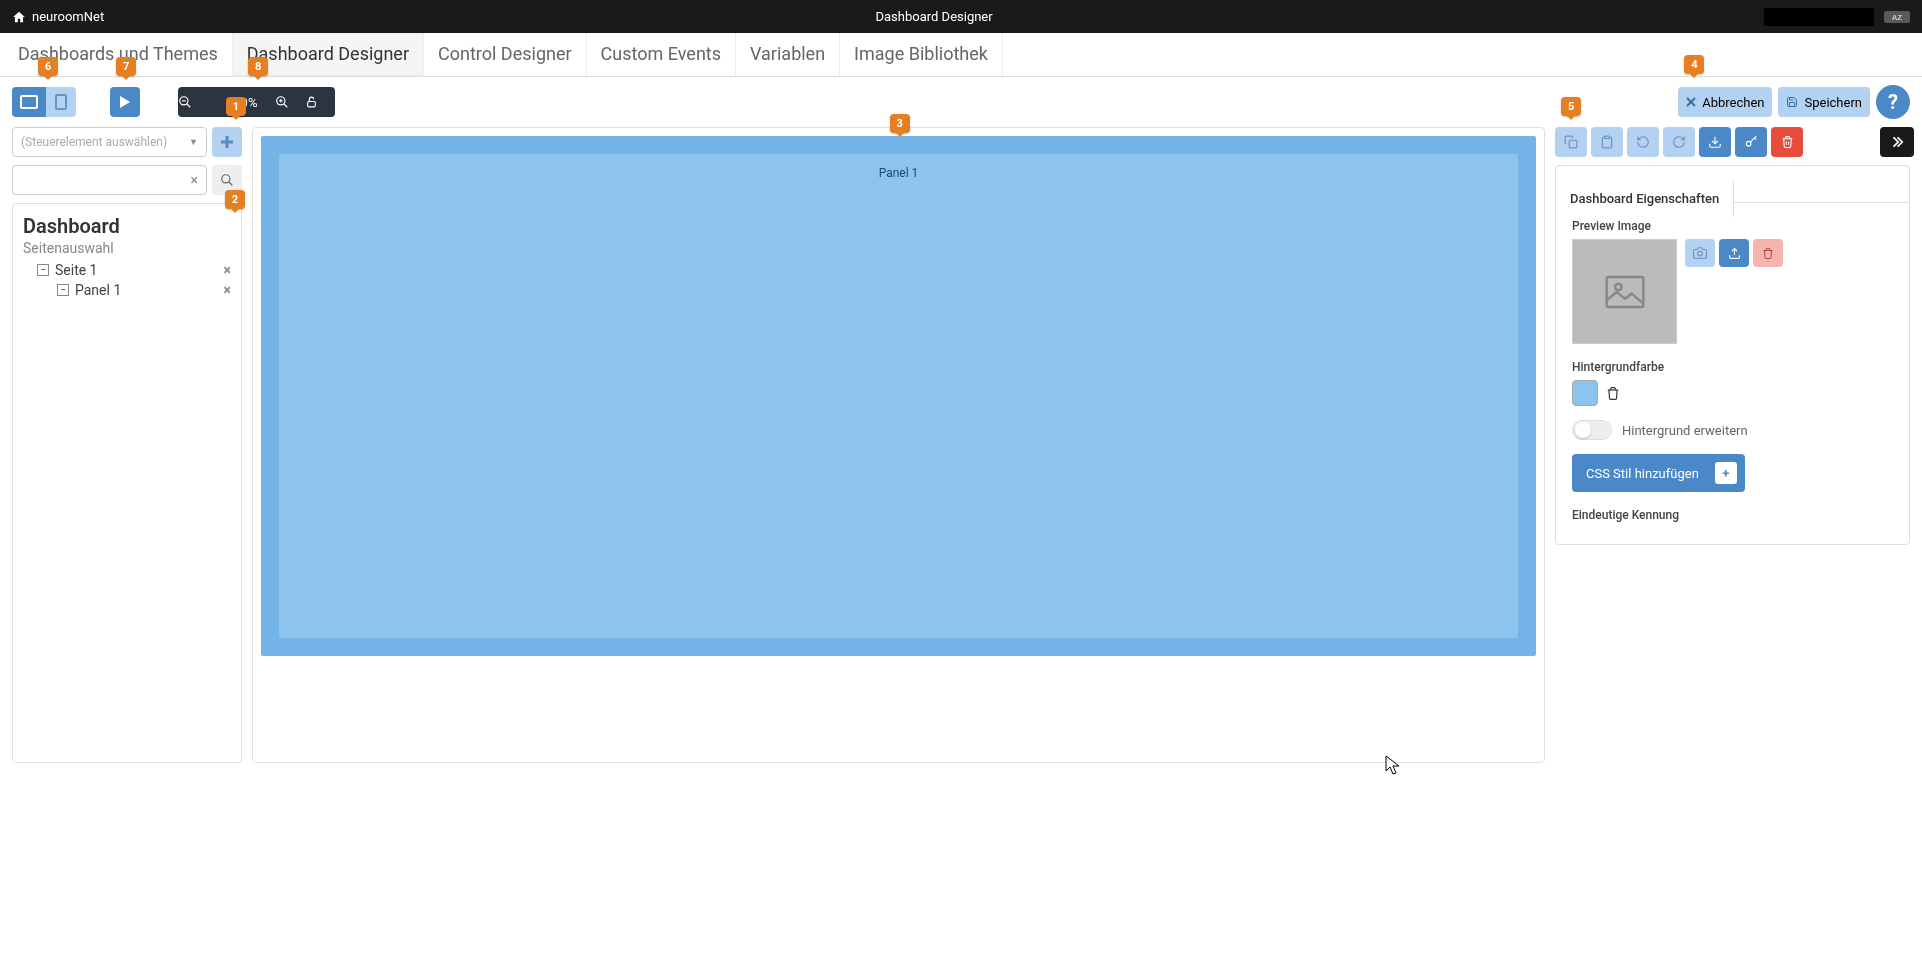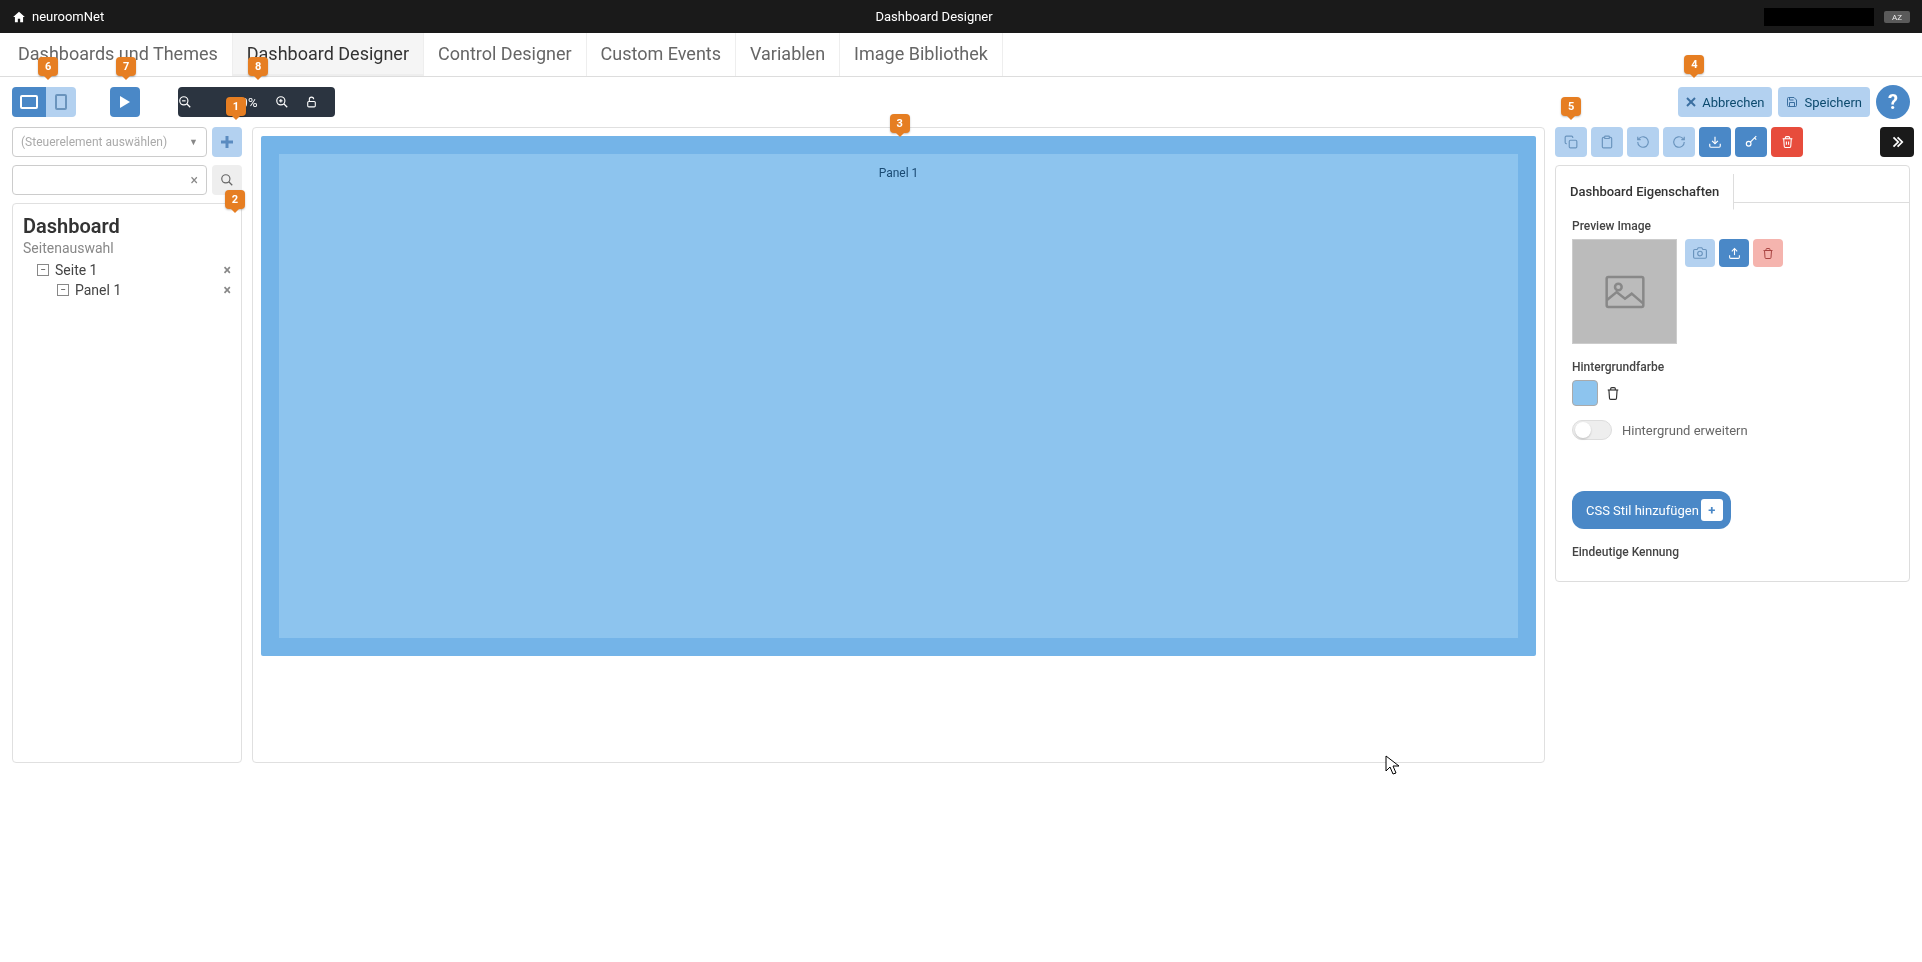--- a/index.html
+++ b/index.html
@@ -13,21 +13,21 @@
     .lang-badge { background: #5a5a5a; color: #eee; padding: 1px 5px; font-size: 10px; border-radius: 2px; }
 
     .tabs-bar { border-bottom: 1px solid #ddd; display: flex; padding-left: 4px; }
     .tab { padding: 10px 14px; font-size: 18px; color: #666; border-right: 1px solid #eee; cursor: pointer; }
     .tab.active { background: #f5f5f5; color: #333; border-bottom: 2px solid #eee; }
 
     .toolbar-row { display: flex; align-items: center; padding: 8px 12px; gap: 10px; position: relative; }
     .dash-title { font-size: 22px; font-weight: 400; color: #333; width: 230px; line-height: 1.2; }
 
     .btn { display: inline-flex; align-items: center; justify-content: center; height: 30px; min-width: 30px; border-radius: 4px; cursor: pointer; border: none; font-size: 13px; gap: 6px; padding: 0 8px; }
-    .btn-blue-light { background: #b3d1f0; color: #0c4a6e; }
+    .btn-blue-light { background: #b3d1f0; color: #000000; }
     .btn-blue { background: #4a88c7; color: #fff; }
     .btn-red { background: #e74c3c; color: #fff; }
     .btn-red-light { background: #f5b4ae; color: #a94442; }
     .btn-black { background: #1a1a1a; color: #fff; }
 
     .orient-group { display: flex; gap: 0; }
     .orient-group .btn { border-radius: 0; }
     .orient-group .btn:first-child { border-top-left-radius: 4px; border-bottom-left-radius: 4px; }
     .orient-group .btn:last-child { border-top-right-radius: 4px; border-bottom-right-radius: 4px; }
     .orient-group .btn.active { background: #4a88c7; color: #fff; }
@@ -60,38 +60,38 @@
 
     .canvas-panel { flex: 1; border: 1px solid #e0e0e0; border-radius: 4px; padding: 8px; position: relative; display: flex; flex-direction: column; }
     .canvas-outer { background: #74b4e8; border-radius: 2px; padding: 18px; height: 520px; }
     .canvas-inner { background: #8dc4ee; height: 100%; padding-top: 12px; text-align: center; font-size: 12px; color: #1a4a73; }
 
     .right-panel { width: 355px; display: flex; flex-direction: column; position: relative; }
     .right-toolbar { display: flex; gap: 4px; margin-bottom: 8px; }
     .right-toolbar .btn { width: 32px; padding: 0; }
 
     .props-box { border: 1px solid #ddd; border-radius: 4px; }
-    .props-tab { display: inline-block; padding: 10px 14px; border-bottom: 1px solid #fff; border-right: 1px solid #ddd; background: #fff; font-size: 13px; font-weight: 500; position: relative; top: 8px; }
+    .props-tab { display: inline-block; padding: 10px 14px; border-bottom: 1px solid #fff; border-right: 1px solid #ddd; background: #fff; font-size: 13px; font-weight: 500; position: relative; top: 15px; }
     .props-tab-row { border-bottom: 1px solid #ddd; }
     .props-content { padding: 16px; }
     .prop-label { font-size: 12px; color: #444; font-weight: 500; margin-bottom: 6px; display: block; }
     .preview-row { display: flex; gap: 8px; align-items: flex-start; margin-bottom: 16px; }
     .preview-placeholder { width: 105px; height: 105px; border: 1px solid #ccc; background: #bbb; display: flex; align-items: center; justify-content: center; color: #888; }
     .preview-btns { display: flex; gap: 4px; }
     .preview-btns .btn { width: 28px; height: 28px; padding: 0; }
 
     .bgcolor-row { display: flex; align-items: center; gap: 8px; margin-bottom: 14px; }
     .color-swatch { width: 26px; height: 26px; border-radius: 4px; border: 1px solid #aaa; background: #8dc4ee; }
     .trash-mini { color: #333; cursor: pointer; font-size: 16px; }
 
     .toggle-row { display: flex; align-items: center; gap: 10px; margin-bottom: 14px; font-size: 13px; color: #666; }
     .toggle { width: 40px; height: 20px; background: #eee; border-radius: 10px; position: relative; border: 1px solid #ddd; }
     .toggle::after { content: ''; width: 16px; height: 16px; background: #fff; border-radius: 50%; position: absolute; left: 2px; top: 1px; box-shadow: 0 1px 2px rgba(0,0,0,0.2); }
 
-    .css-btn { background: #4a88c7; color: #fff; border-radius: 12px; padding: 8px 8px 8px 14px; display: inline-flex; align-items: center; gap: 2px; font-size: 13px; margin-bottom: 16px; cursor: pointer; margin-top: 37px; }
+    .css-btn { background: #4a88c7; color: #fff; border-radius: 4px; padding: 8px 8px 8px 14px; display: inline-flex; align-items: center; gap: 16px; font-size: 13px; margin-bottom: 16px; cursor: pointer; }
     .css-btn .plus-box { background: #fff; color: #4a88c7; width: 22px; height: 22px; border-radius: 3px; display: flex; align-items: center; justify-content: center; font-weight: bold; }
 
     .id-input { width: 100%; border: 1px solid #ddd; border-radius: 4px; padding: 8px 10px; font-size: 13px; color: #555; }
 
     .help-circle { width: 34px; height: 34px; border-radius: 50%; background: #4a88c7; color: #fff; display: flex; align-items: center; justify-content: center; font-size: 20px; font-weight: bold; }
 
     .badge { position: absolute; background: #e67e22; color: #fff; font-size: 11px; font-weight: bold; padding: 3px 7px; border-radius: 4px; box-shadow: 0 1px 2px rgba(0,0,0,0.25); z-index: 200; pointer-events: none; }
     .badge::after { content: ''; position: absolute; bottom: -4px; left: 50%; margin-left: -4px; border: 4px solid transparent; border-top-color: #e67e22; border-bottom: none; }
 
     .cursor-arrow { position: fixed; font-size: 18px; color: #000; pointer-events: none; }

